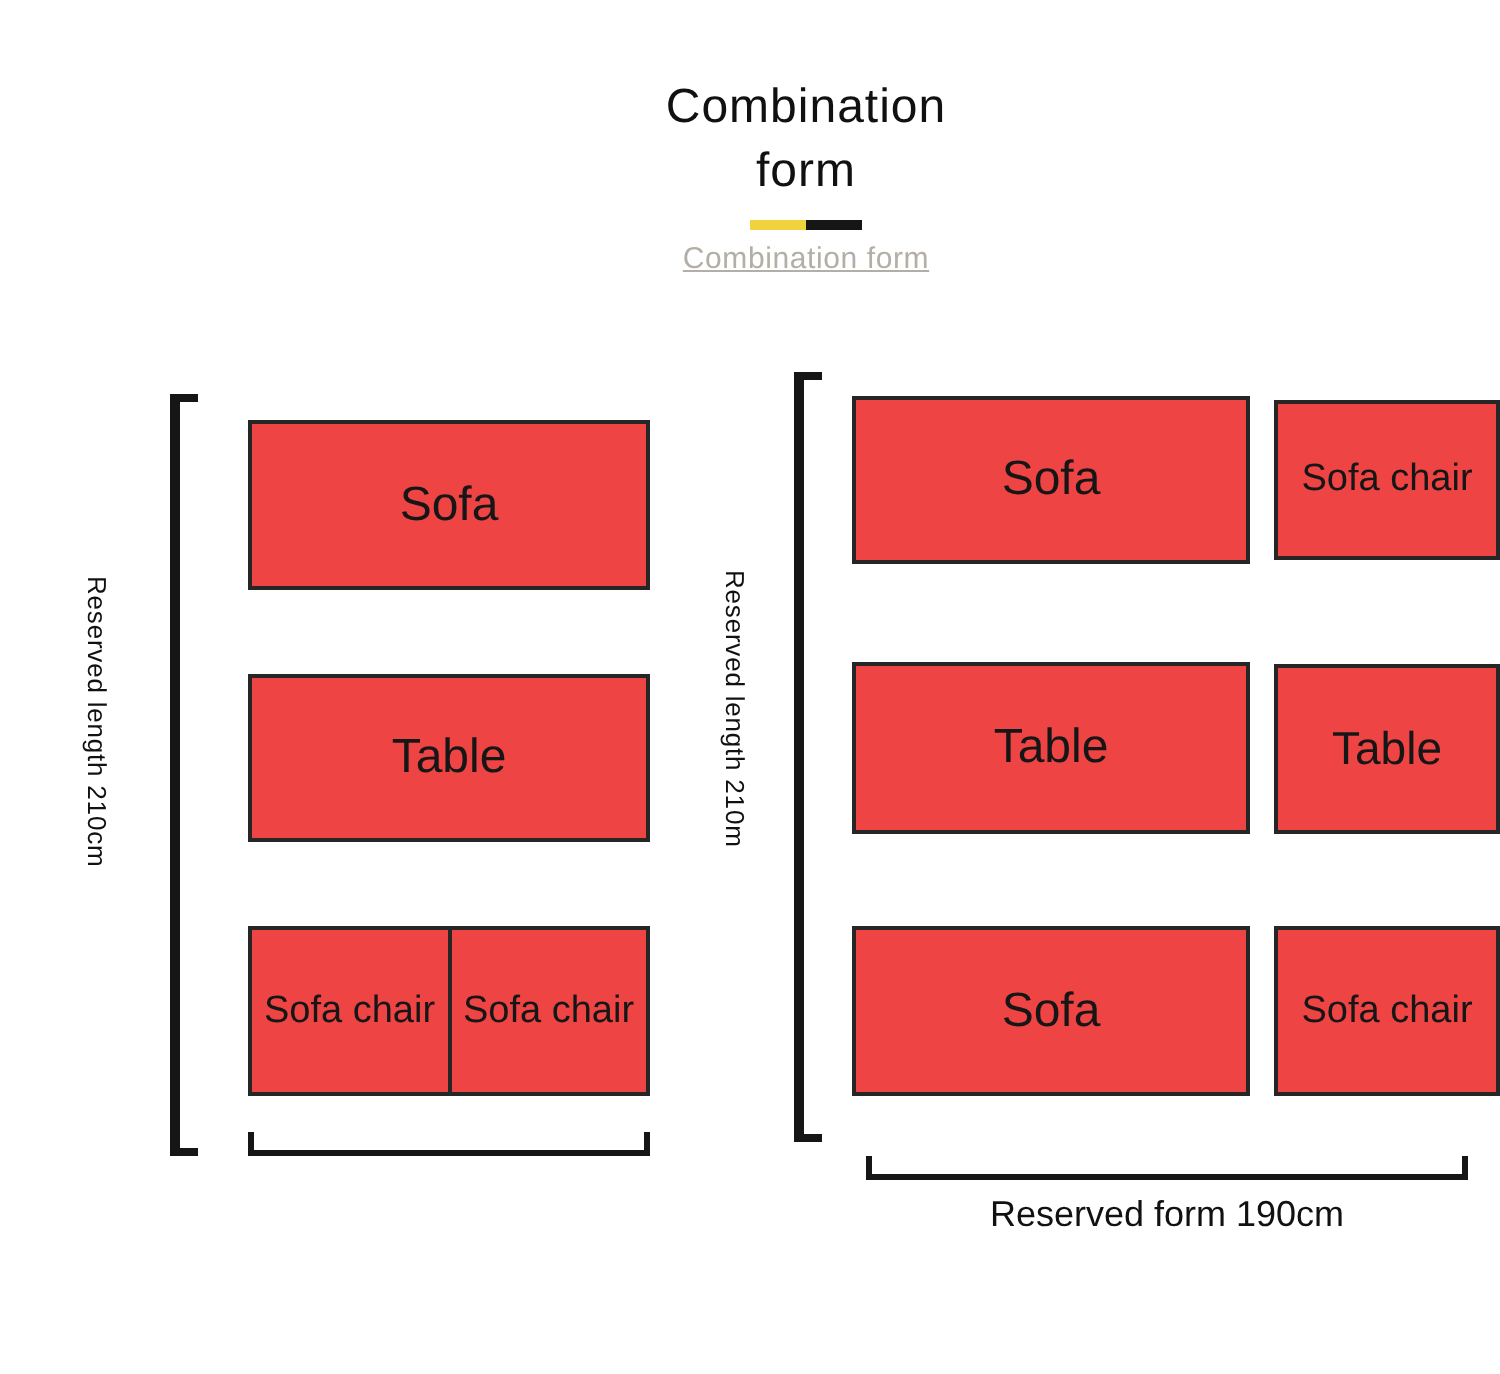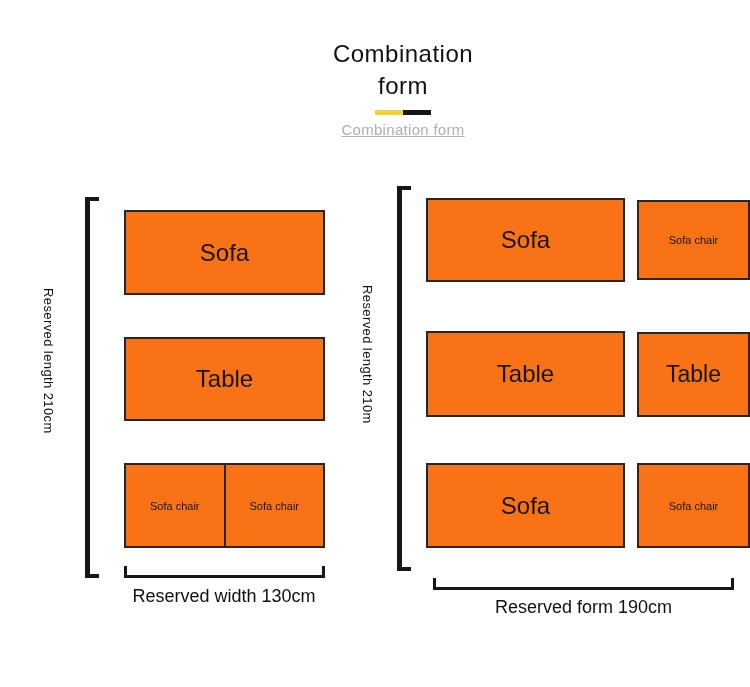--- a/index.html
+++ b/index.html
@@ -88,27 +88,27 @@
     color: #111111;
     text-align: center;
   }
   .wlabel.lft { left: 85px;  top: 586px; width: 222px; }
   .wlabel.rgt { left: 405px; top: 597px; width: 301px; }
 
   
   .fbox {
     position: absolute;
     border: 2px solid #262626;
-    background: #f97316;
+    background: #ef4444;
     display: flex;
     align-items: center;
     justify-content: center;
   }
   .big   { font-size: 24px; color: #161616; }
-  .small { font-size: 11px; color: #161616; }
+  .small { font-size: 19px; color: #161616; }
 
   
   .l-sofa   { left: 96px; top: 210px; width: 201px; height: 85px; }
   .l-table  { left: 96px; top: 337px; width: 201px; height: 84px; }
   .l-chairs { left: 96px; top: 463px; width: 201px; height: 85px; padding: 0; }
   .l-chairs .cell {
     flex: 1; height: 100%;
     display: flex; align-items: center; justify-content: center;
   }
   .l-chairs .cell:first-child { border-right: 2px solid #262626; }
@@ -150,21 +150,20 @@
   <div class="fbox l-chairs">
     <div class="cell">
       <span class="small">Sofa chair</span>
     </div>
     <div class="cell">
       <span class="small">Sofa chair</span>
     </div>
   </div>
 
   <div class="hbracket lft"></div>
-  <div class="wlabel lft">Reserved width 130cm</div>
 
   <div class="vbracket rgt"></div>
   <div class="vlabel rgt">Reserved length 210m</div>
 
   <div class="fbox r-sofa-top">
     <span class="big">Sofa</span>
   </div>
   <div class="fbox r-chair-top">
     <span class="small">Sofa chair</span>
   </div>

